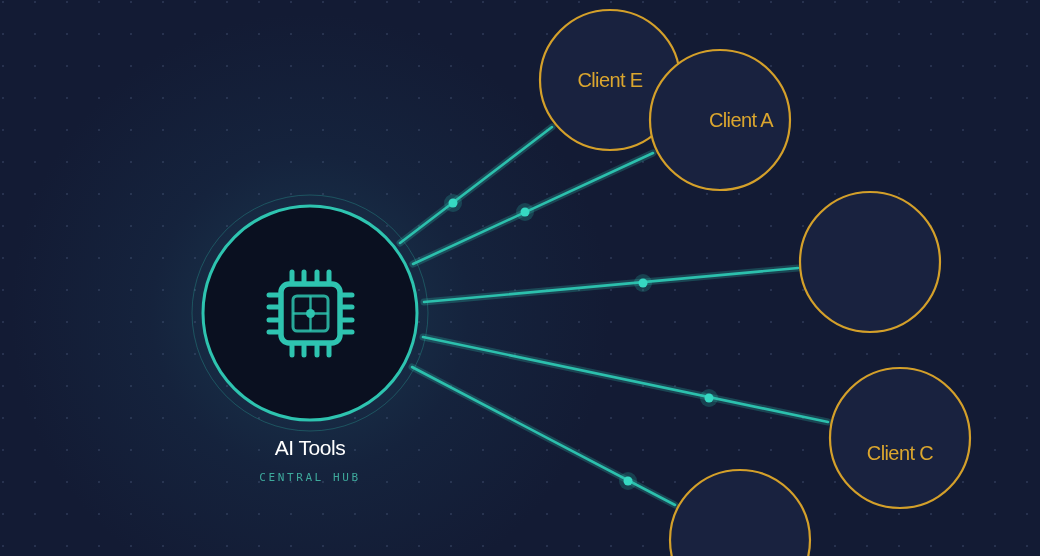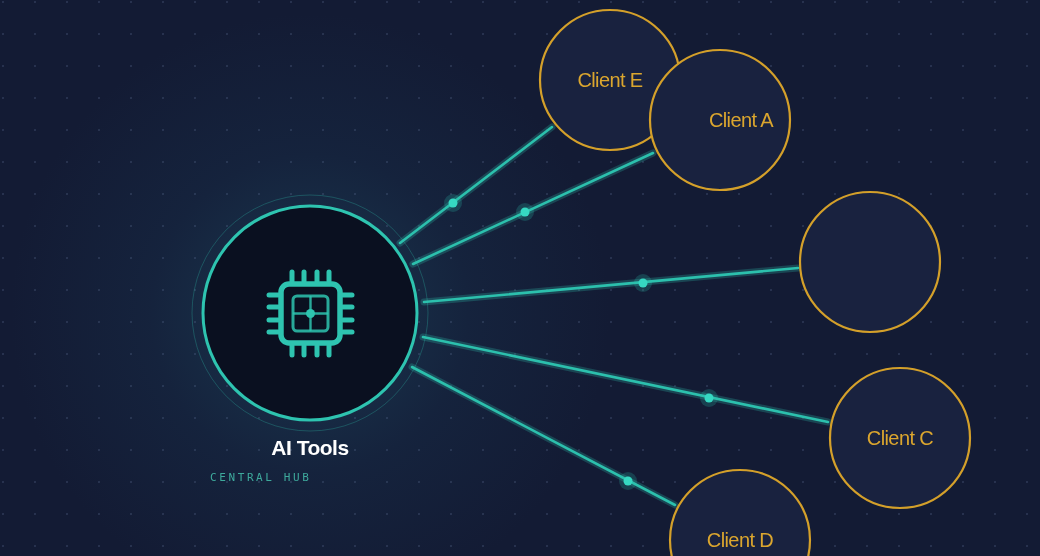--- a/index.html
+++ b/index.html
@@ -16,24 +16,24 @@
     }
     .grid {
       position: absolute; inset: 0;
       background-image: radial-gradient(circle, rgba(110,130,170,0.22) 1px, transparent 1.4px);
       background-size: 32px 32px;
       background-position: -13px -14px;
     }
     svg.diagram { position: absolute; left: 0; top: 0; }
     .hub-label {
       position: absolute; left: 210px; width: 200px; text-align: center;
-      top: 436px; color: #ffffff; font-size: 21px; letter-spacing: -0.5px; font-weight: bold;
+      top: 436px; color: #ffffff; font-size: 21px; letter-spacing: -0.5px;
     }
     .hub-sub {
-      position: absolute; left: 210px; width: 200px; text-align: left;
+      position: absolute; left: 210px; width: 200px; text-align: center;
       top: 471px; color: #3ea99c; font-size: 11px; letter-spacing: 2.6px;
       font-family: "DejaVu Sans Mono", monospace;
     }
     .client-label {
       position: absolute; width: 140px; text-align: center;
       color: #dba62e; font-size: 20px; letter-spacing: -0.6px;
       line-height: 24px;
     }
   </style>
 </head>
@@ -134,15 +134,14 @@
       <circle cx="900" cy="438" r="70" fill="#19223f" stroke="#d4a02a" stroke-width="2.2"></circle>
       <circle cx="740" cy="540" r="70" fill="#19223f" stroke="#d4a02a" stroke-width="2.2"></circle>
     </g>
   </svg>
 
   <div class="hub-label">AI Tools</div>
   <div class="hub-sub">CENTRAL HUB</div>
 
   <div class="client-label" style="left:540px; top:68px;">Client E</div>
   <div class="client-label" style="left:651px; top:108px;padding-left:20px;">Client A</div>
-  <div class="client-label" style="left:830px; top:426px;">Client C</div>
-  <div class="client-label" style="left:670px; top:528px;">Client D</div>
+  <div class="client-label" style="left:830px; top:441px;">Client C</div>
 </div>
 
 </body></html>

